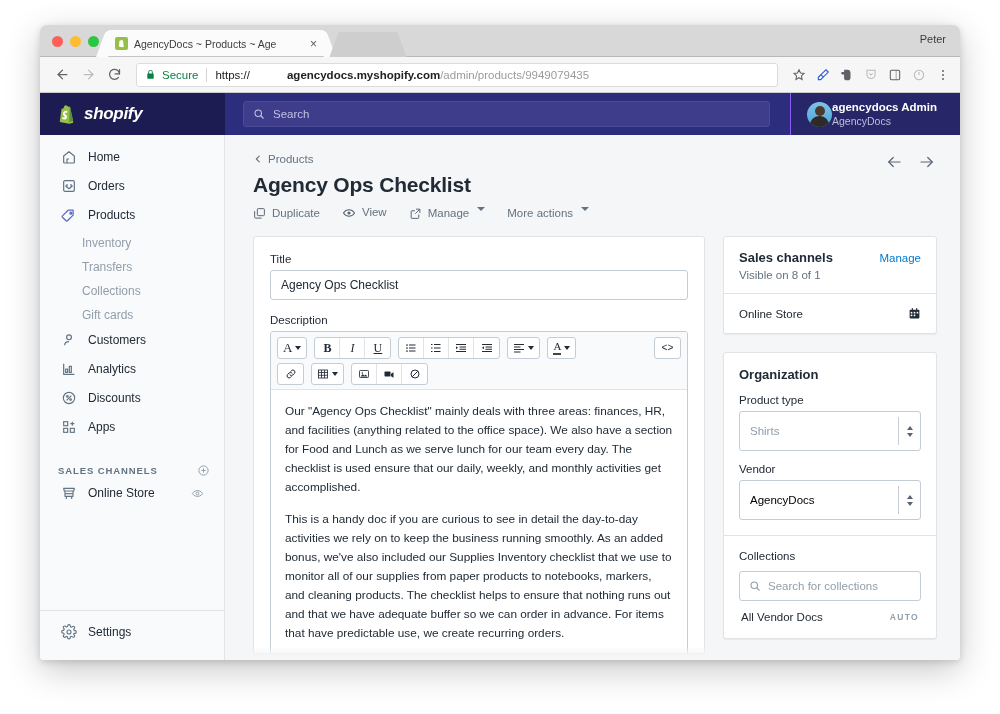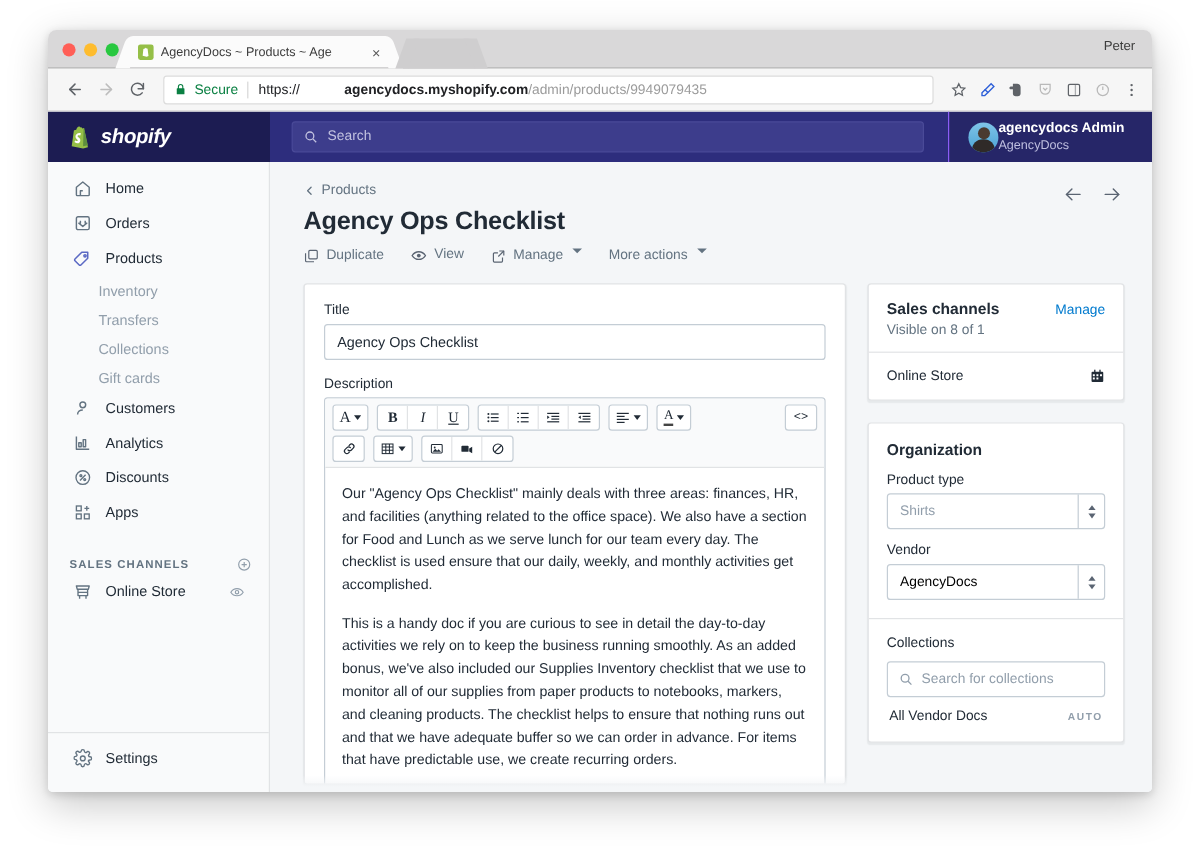--- a/index.html
+++ b/index.html
@@ -213,21 +213,21 @@
   .sc-title{ font-size:13px; font-weight:700; color:#212b36;}
   .sc-link{ font-size:11.5px; color:#007ace; cursor:pointer;}
   .sc-sub{ font-size:11.5px; color:#637381; margin-top:4px;}
   .sc-row{ padding:13px 15px; display:flex; align-items:center;
       justify-content:space-between; font-size:11.5px; color:#212b36;}
   .sc-row .rowic{ color:#212b36; display:flex;}
   .card-pad{ padding:14px 15px 15px 15px;}
   .org-title{ font-size:13px; font-weight:700; color:#212b36; margin-bottom:12px;}
   .fl2{ font-size:11.5px; color:#212b36; margin-bottom:5px;}
   .select{
-    height:30px; border:1px solid #c4cdd5; border-radius:3px; background:#fff;
+    height:40px; border:1px solid #c4cdd5; border-radius:3px; background:#fff;
     display:flex; align-items:center; justify-content:space-between;
     padding:0 0 0 10px; font-size:11.5px; margin-bottom:12px;
   }
   .select.ph span{ color:#919eab;}
   .select .sarrows{
     width:22px; height:28px; border-left:1px solid #c4cdd5;
     display:flex; flex-direction:column; align-items:center;
     justify-content:center; gap:3px; color:#637381; flex:0 0 22px;
   }
   .ar-up{ width:0;height:0;border-left:3.5px solid transparent;

